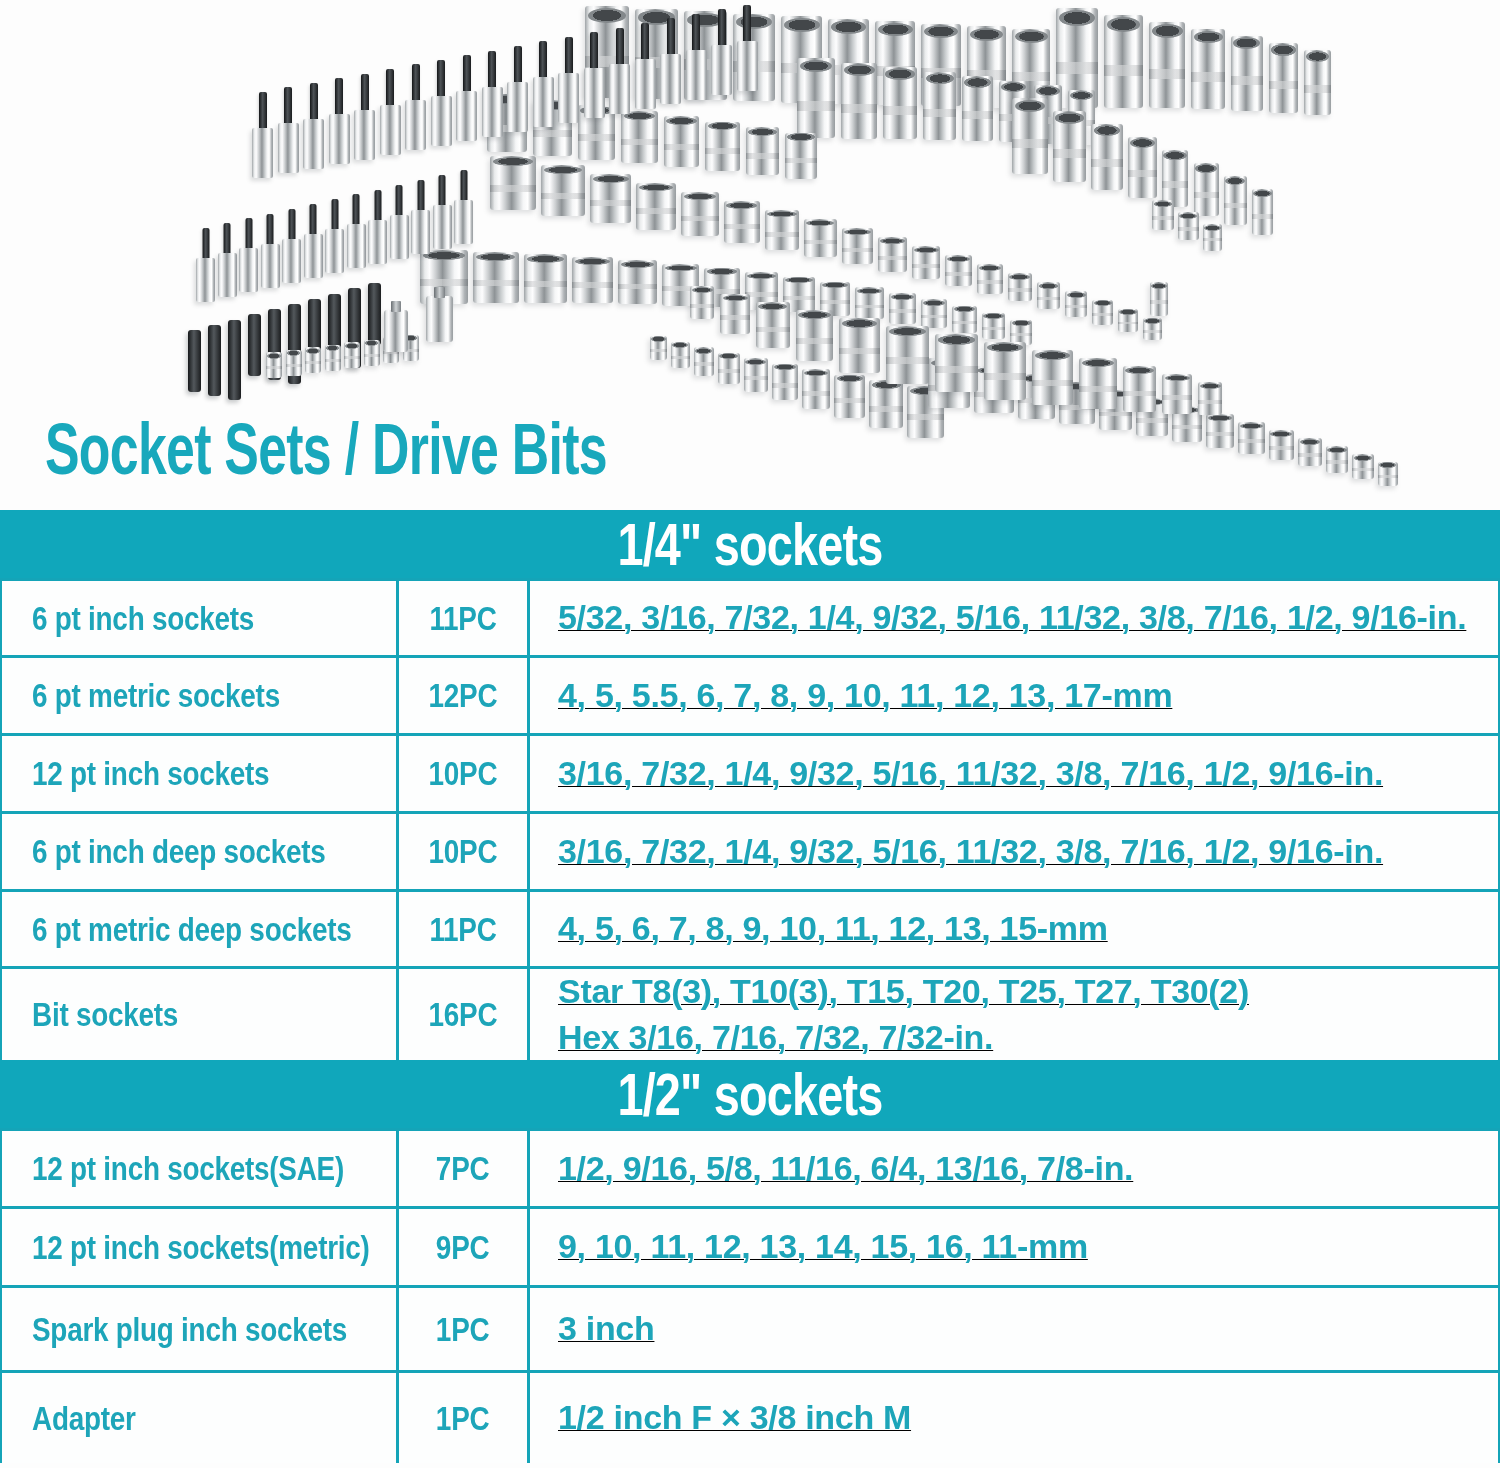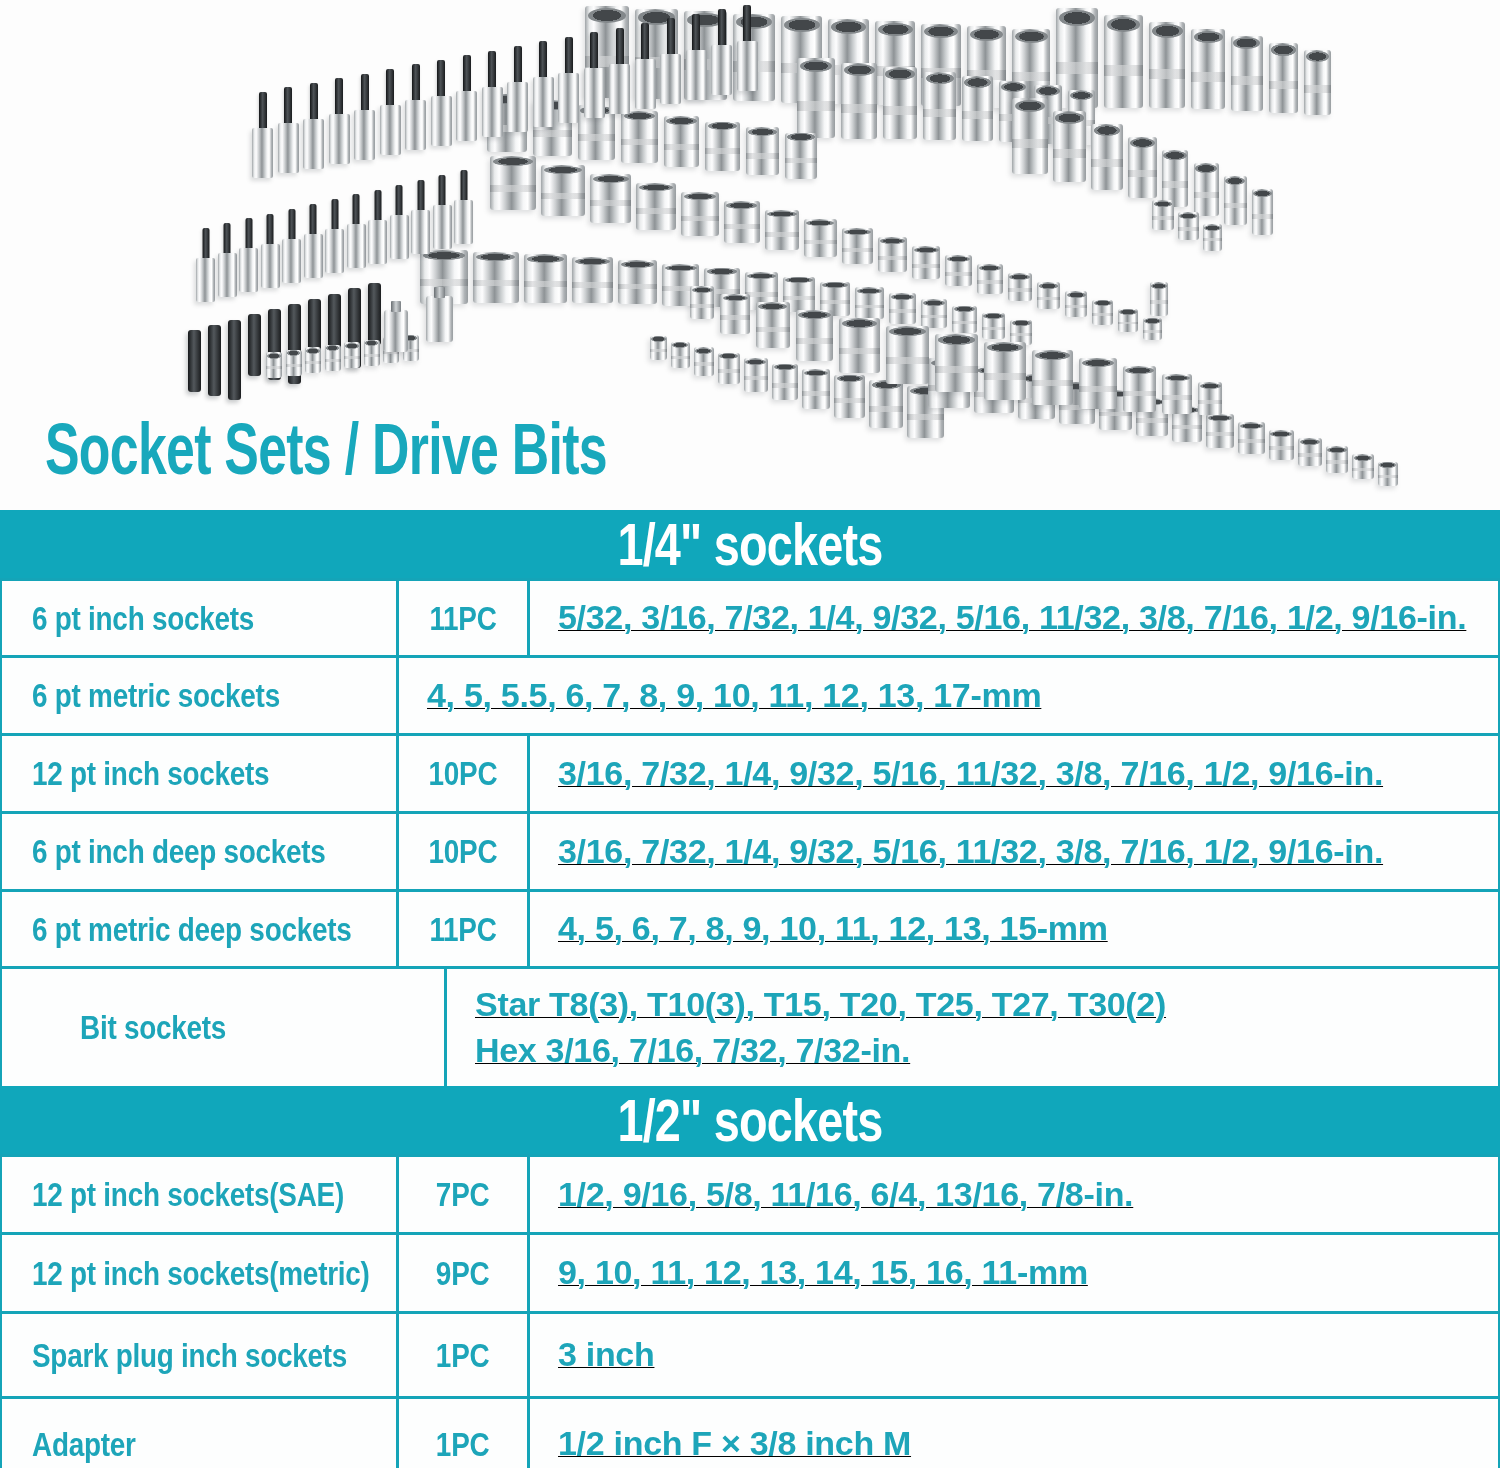--- a/index.html
+++ b/index.html
@@ -330,20 +330,23 @@
           <span class="ttx">11PC</span>
         </div>
         <div class="c3">
           <div class="line"><span class="ttx">5/32, 3/16, 7/32, 1/4, 9/32, 5/16, 11/32, 3/8, 7/16, 1/2, 9/16-in.</span></div>
         </div>
       </div>
       <div class="row" style="height: 78px;">
         <div class="c1">
           <span class="ttx">6 pt metric sockets</span>
         </div>
+        <div class="c2">
+          <span class="ttx">12PC</span>
+        </div>
         <div class="c3">
           <div class="line"><span class="ttx">4, 5, 5.5, 6, 7, 8, 9, 10, 11, 12, 13, 17-mm</span></div>
         </div>
       </div>
       <div class="row" style="height: 78px;">
         <div class="c1">
           <span class="ttx">12 pt inch sockets</span>
         </div>
         <div class="c2">
           <span class="ttx">10PC</span>
@@ -367,23 +370,26 @@
         <div class="c1">
           <span class="ttx">6 pt metric deep sockets</span>
         </div>
         <div class="c2">
           <span class="ttx">11PC</span>
         </div>
         <div class="c3">
           <div class="line"><span class="ttx">4, 5, 6, 7, 8, 9, 10, 11, 12, 13, 15-mm</span></div>
         </div>
       </div>
-      <div class="row" style="height: 120px; padding-left: 48px;">
+      <div class="row" style="height: 94px;">
         <div class="c1">
           <span class="ttx">Bit sockets</span>
+        </div>
+        <div class="c2">
+          <span class="ttx">16PC</span>
         </div>
         <div class="c3">
           <div class="line"><span class="ttx">Star T8(3), T10(3), T15, T20, T25, T27, T30(2)</span></div>
           <div class="line"><span class="ttx">Hex 3/16, 7/16, 7/32, 7/32-in.</span></div>
         </div>
       </div>
       <div class="band">
         <span class="band-label">1/2" sockets</span>
       </div>
       <div class="row" style="height: 78px;">

